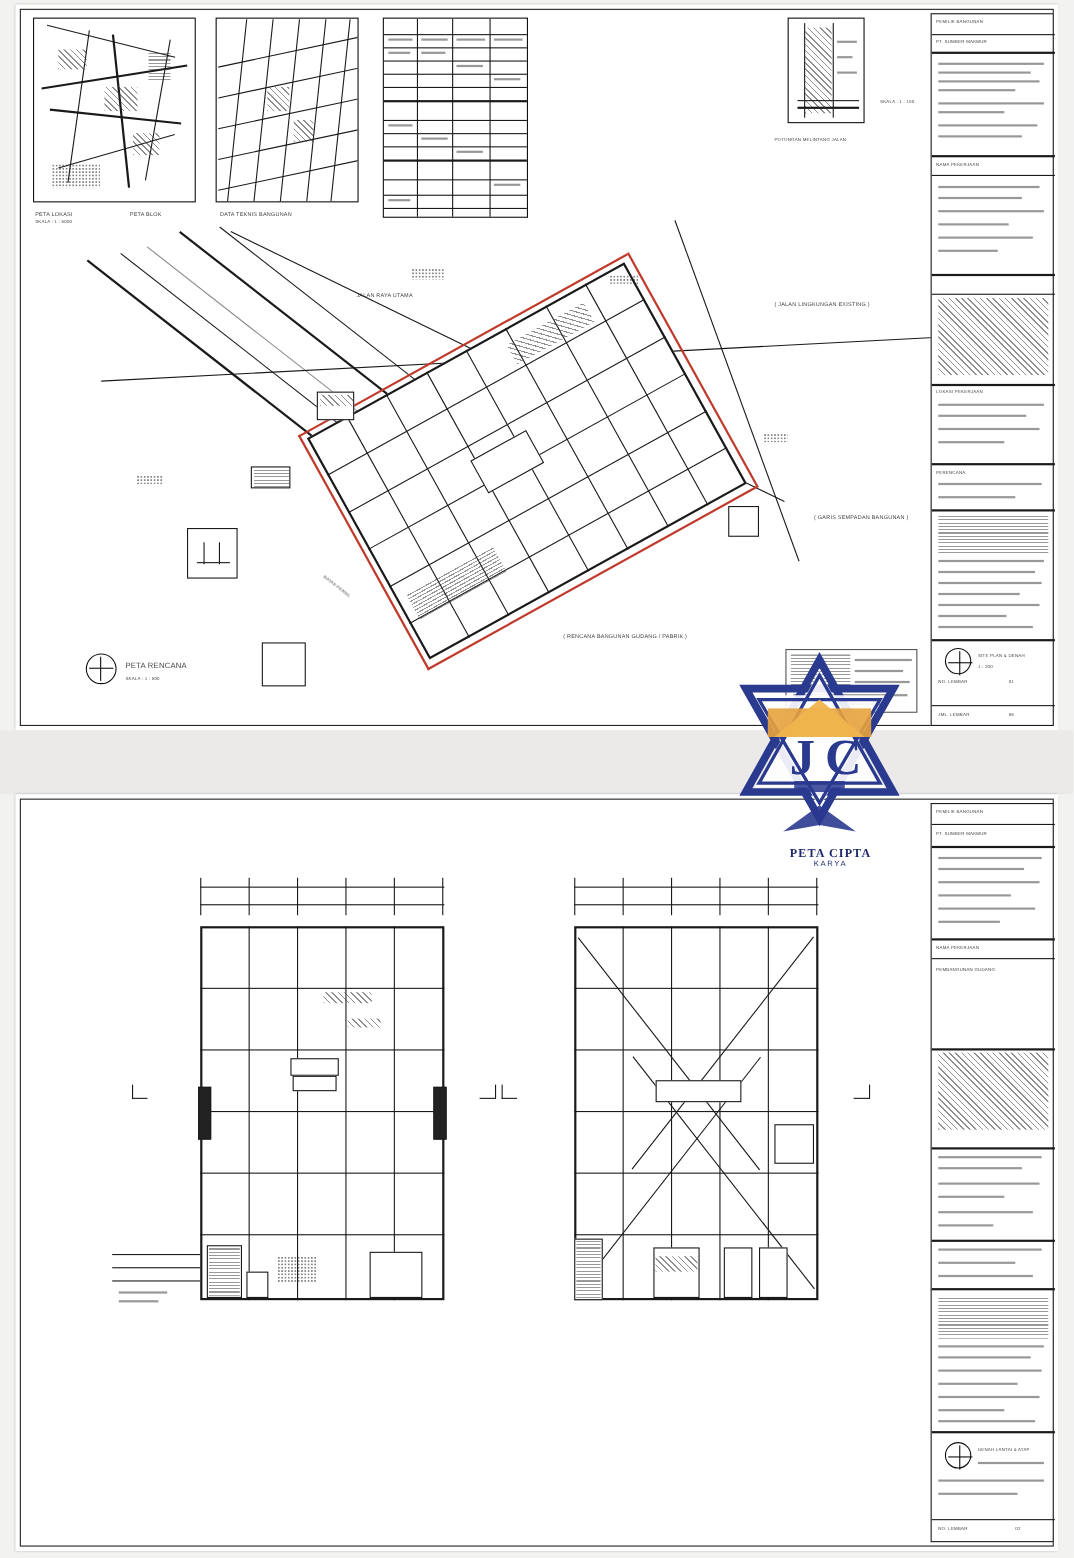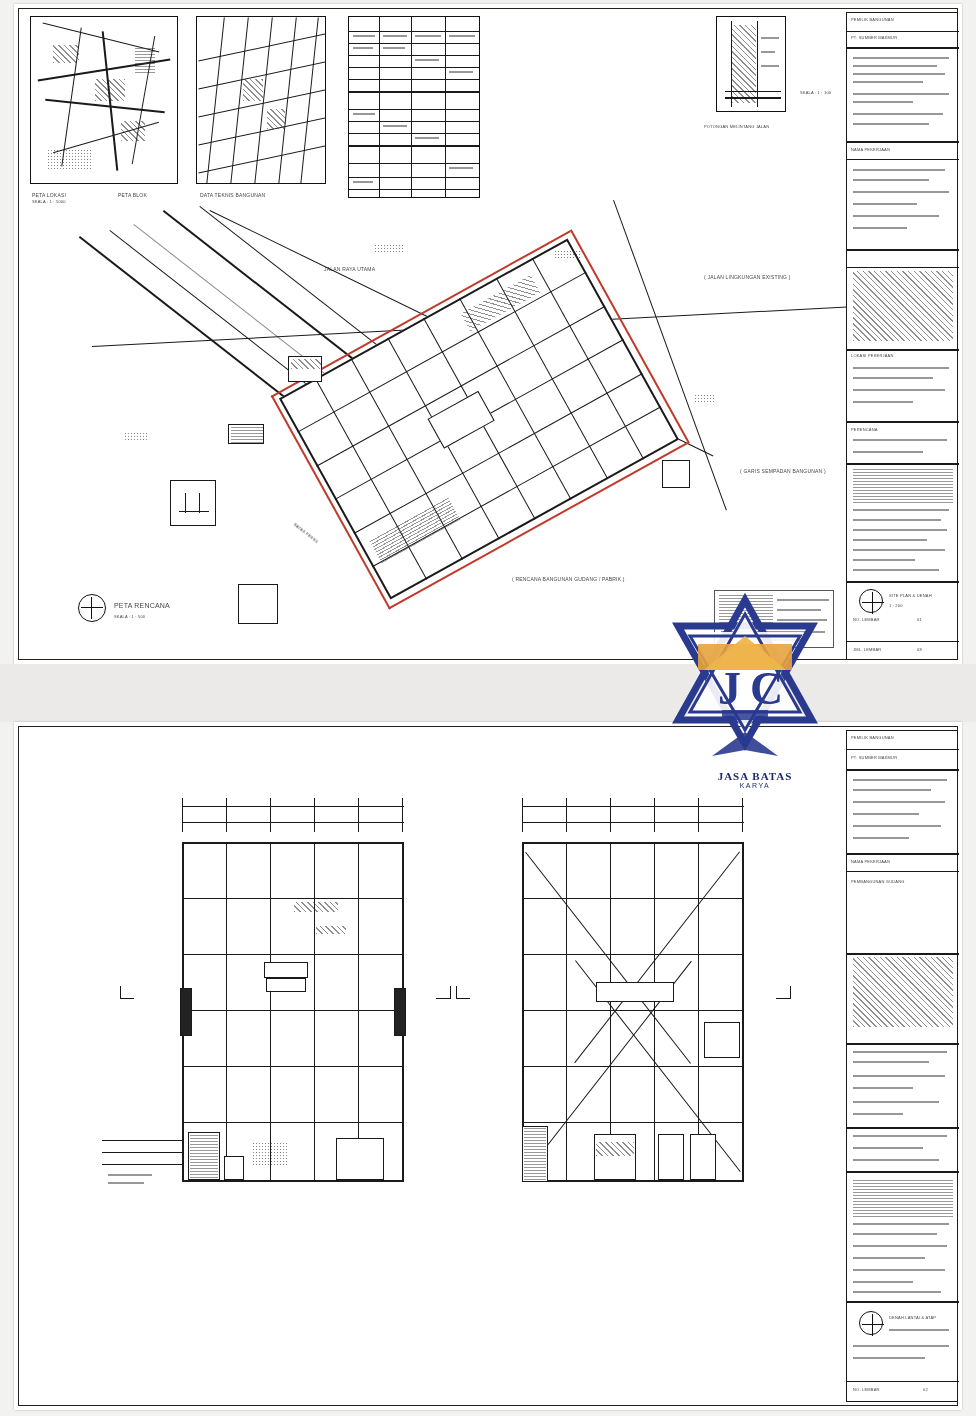--- a/index.html
+++ b/index.html
@@ -425,17 +425,17 @@
       <polygon points="73,138 18,44 128,44" fill="none" stroke="#2a3a8f" stroke-width="3"></polygon>
       <rect x="26" y="52" width="94" height="26" fill="#e8a33d" opacity="0.9"></rect>
       <path d="M32 78 L73 44 L114 78 Z" fill="#f0b44d" opacity="0.95"></path>
       <text x="46" y="112" font-family="Liberation Serif, serif" font-size="46" font-weight="bold" fill="#2a3a8f">J</text>
       <text x="78" y="112" font-family="Liberation Serif, serif" font-size="46" font-weight="bold" fill="#2a3a8f">C</text>
       <rect x="50" y="118" width="46" height="10" fill="#2a3a8f" opacity="0.85"></rect>
       <path d="M73 140 L40 164 L73 158 L106 164 Z" fill="#2a3a8f" opacity="0.9"></path>
     </svg>
   </div>
   <div id="wm-text">
-    <div class="wm-t1">JASA BATAS</div>
+    <div class="wm-t1">PETA CIPTA</div>
     <div class="wm-t2">KARYA</div>
   </div>
 
 </div>
 
 </body></html>

